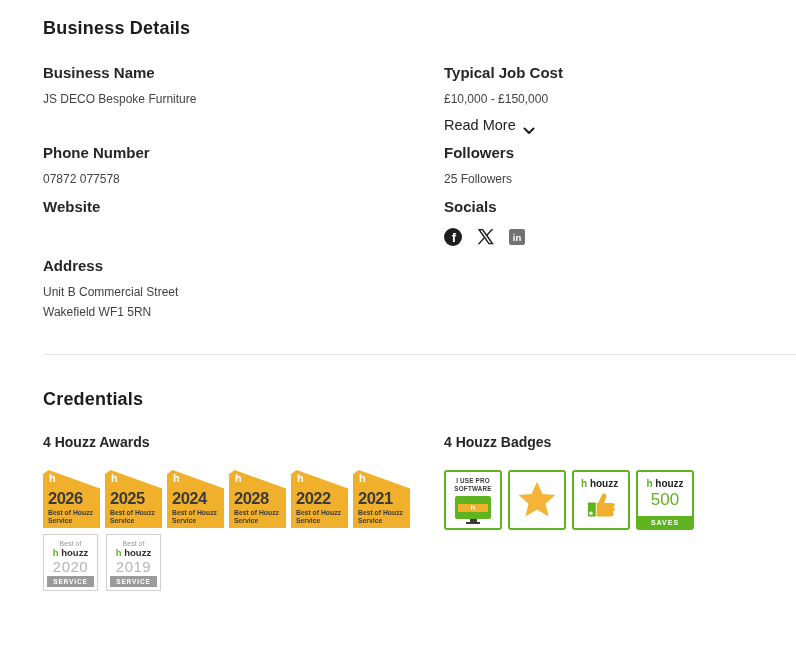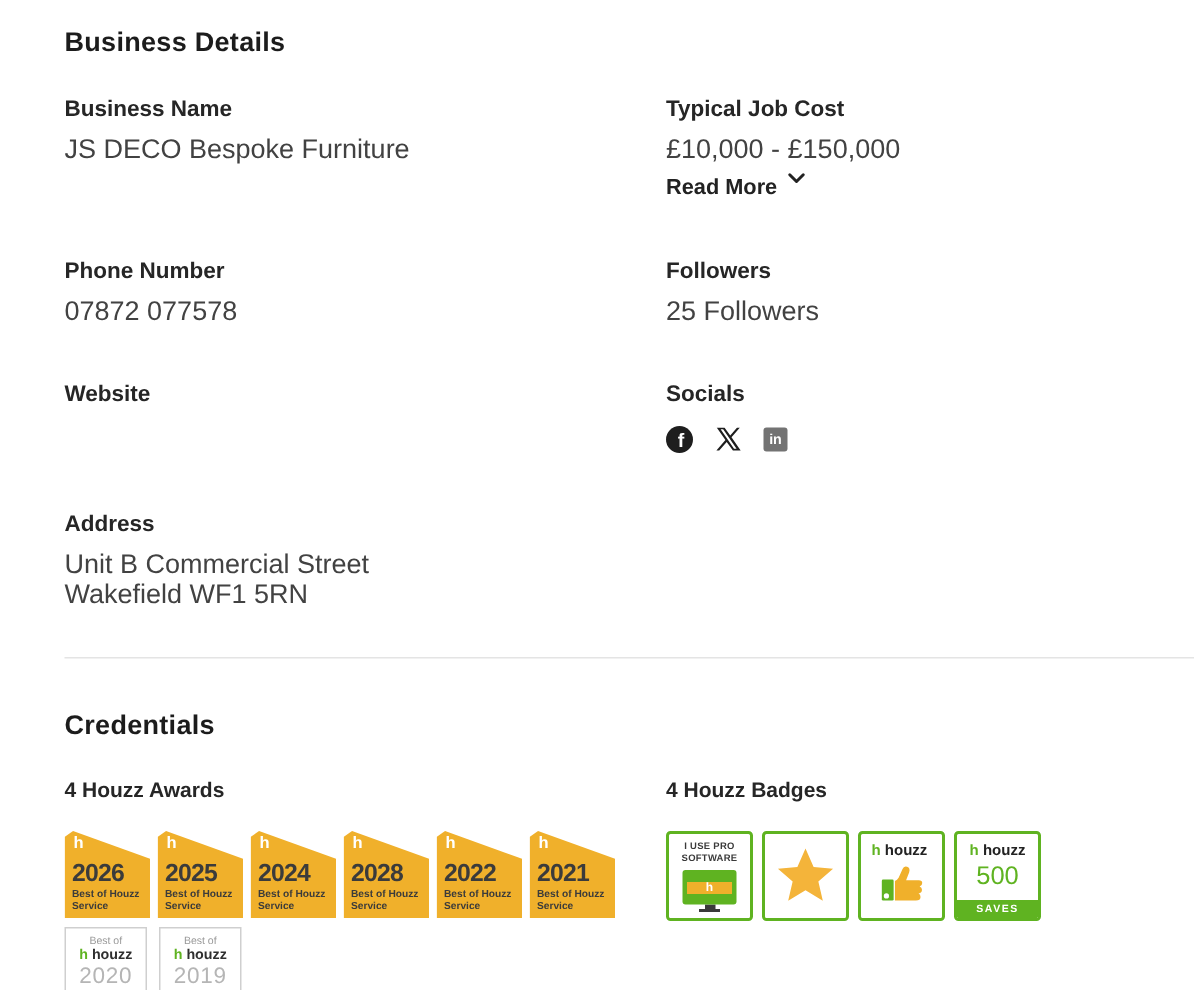--- a/index.html
+++ b/index.html
@@ -6,28 +6,28 @@
   html, body { width: 796px; height: 660px; background: #ffffff; overflow: hidden; }
   body { font-family: "Liberation Sans", sans-serif; color: #262626; }
   .page { width: 796px; height: 660px; padding: 18px 0 0 43px; }
 
   h1.section-title, h2.section-title {
     font-size: 18px; font-weight: 700; color: #1c1c1c; letter-spacing: .2px;
   }
   h1.section-title { margin-bottom: 24px; }
   h2.section-title { margin: 34px 0 24px 0; }
 
-  .grid { display: grid; grid-template-columns: 401px 1fr; row-gap: 36px; align-items: start; }
+  .grid { display: grid; grid-template-columns: 401px 1fr; row-gap: 8px; align-items: start; }
 
   .field-label { font-size: 15px; font-weight: 700; color: #262626; line-height: 20px; }
-  .field-value { font-size: 18px; font-weight: 400; color: #424242; line-height: 20px; margin-top: 6px; }
+  .field-value { font-size: 12px; font-weight: 400; color: #424242; line-height: 20px; margin-top: 6px; }
   .field-value.bold { font-weight: 700; color: #262626; display: inline-flex; align-items: center; gap: 7px; }
 
-  .read-more { display: inline-flex; align-items: flex-start; gap: 7px; margin-top: 6px;
-    font-size: 14.5px; font-weight: 700; color: #222; cursor: pointer; line-height: 20px; }
+  .read-more { display: inline-flex; align-items: flex-end; gap: 7px; margin-top: 6px;
+    font-size: 14.5px; font-weight: 400; color: #222; cursor: pointer; line-height: 20px; }
 
   .socials-row { display: flex; align-items: center; gap: 15px; margin-top: 9px; height: 22px; }
   .icon-fb { width: 18px; height: 18px; border-radius: 50%; background: #1e1e1e; color: #fff;
     display: flex; align-items: center; justify-content: center; font-size: 13px; font-weight: 700;
     padding-left: 2px; line-height: 1; cursor: pointer; }
   .icon-li { width: 16px; height: 16px; border-radius: 2px; background: #737373; color: #fff;
     display: flex; align-items: center; justify-content: center; font-size: 9.5px; font-weight: 700;
     cursor: pointer; }
   .icon-x { cursor: pointer; display: flex; align-items: center; }
 

